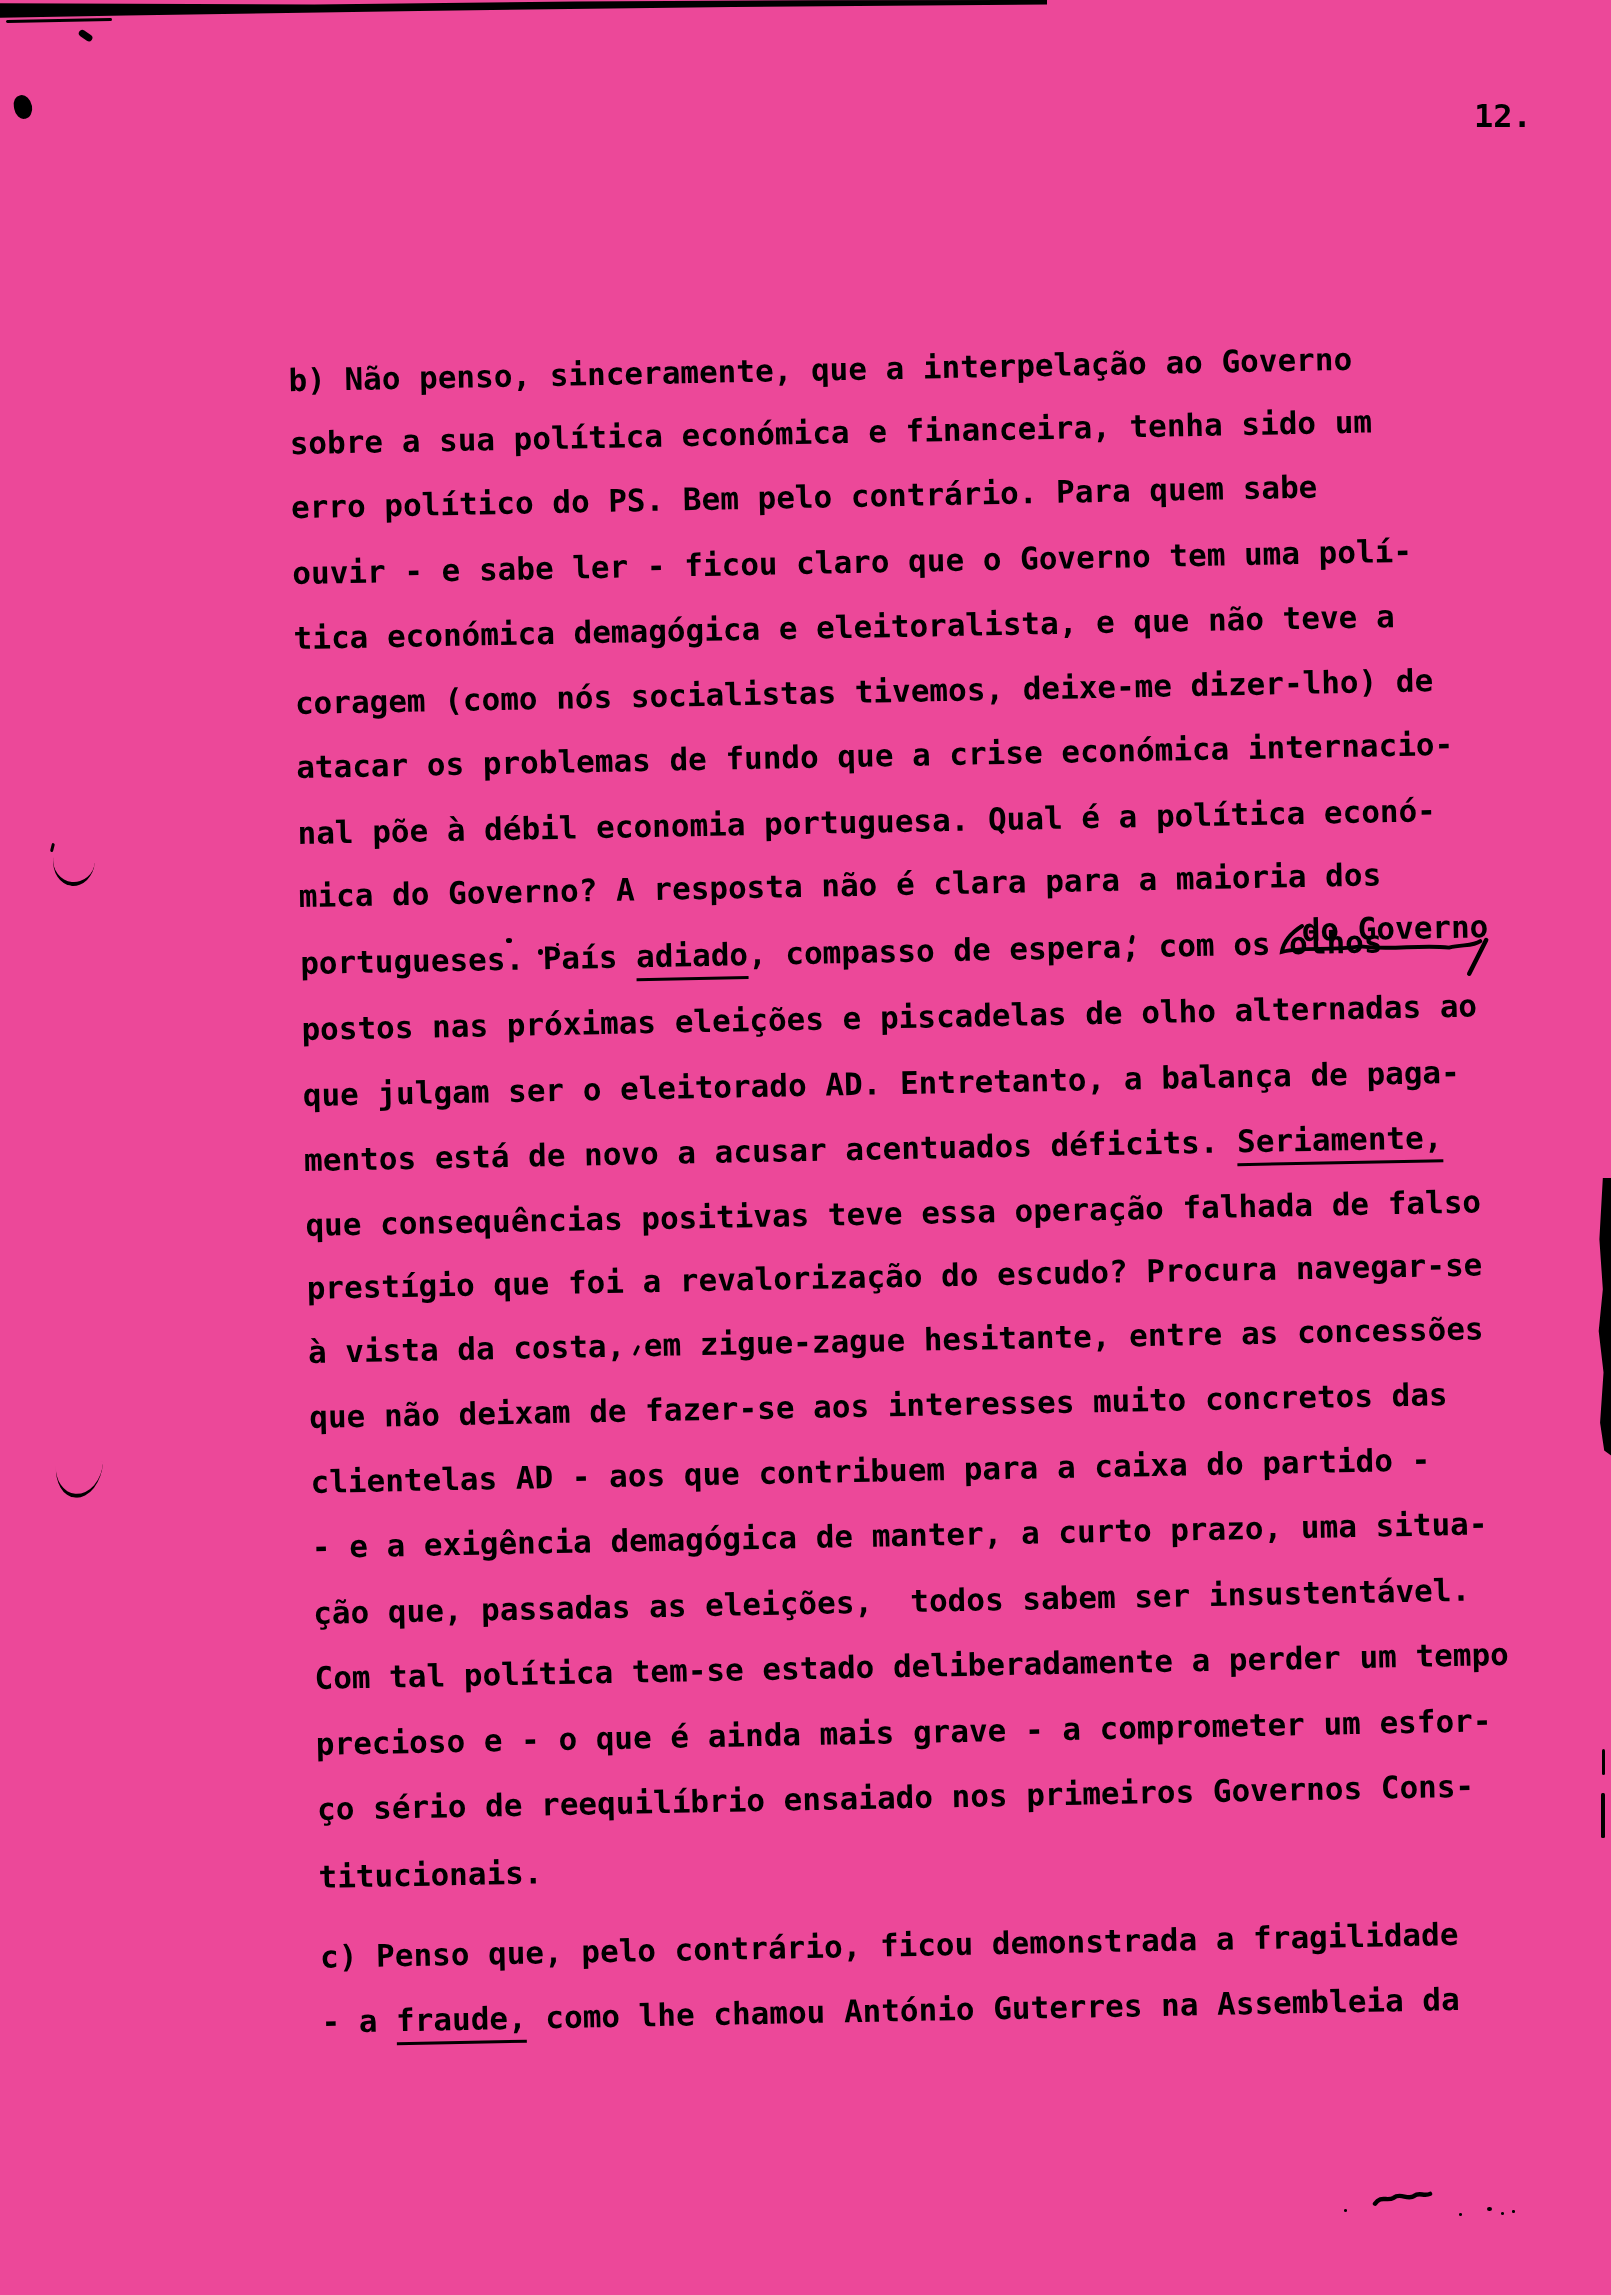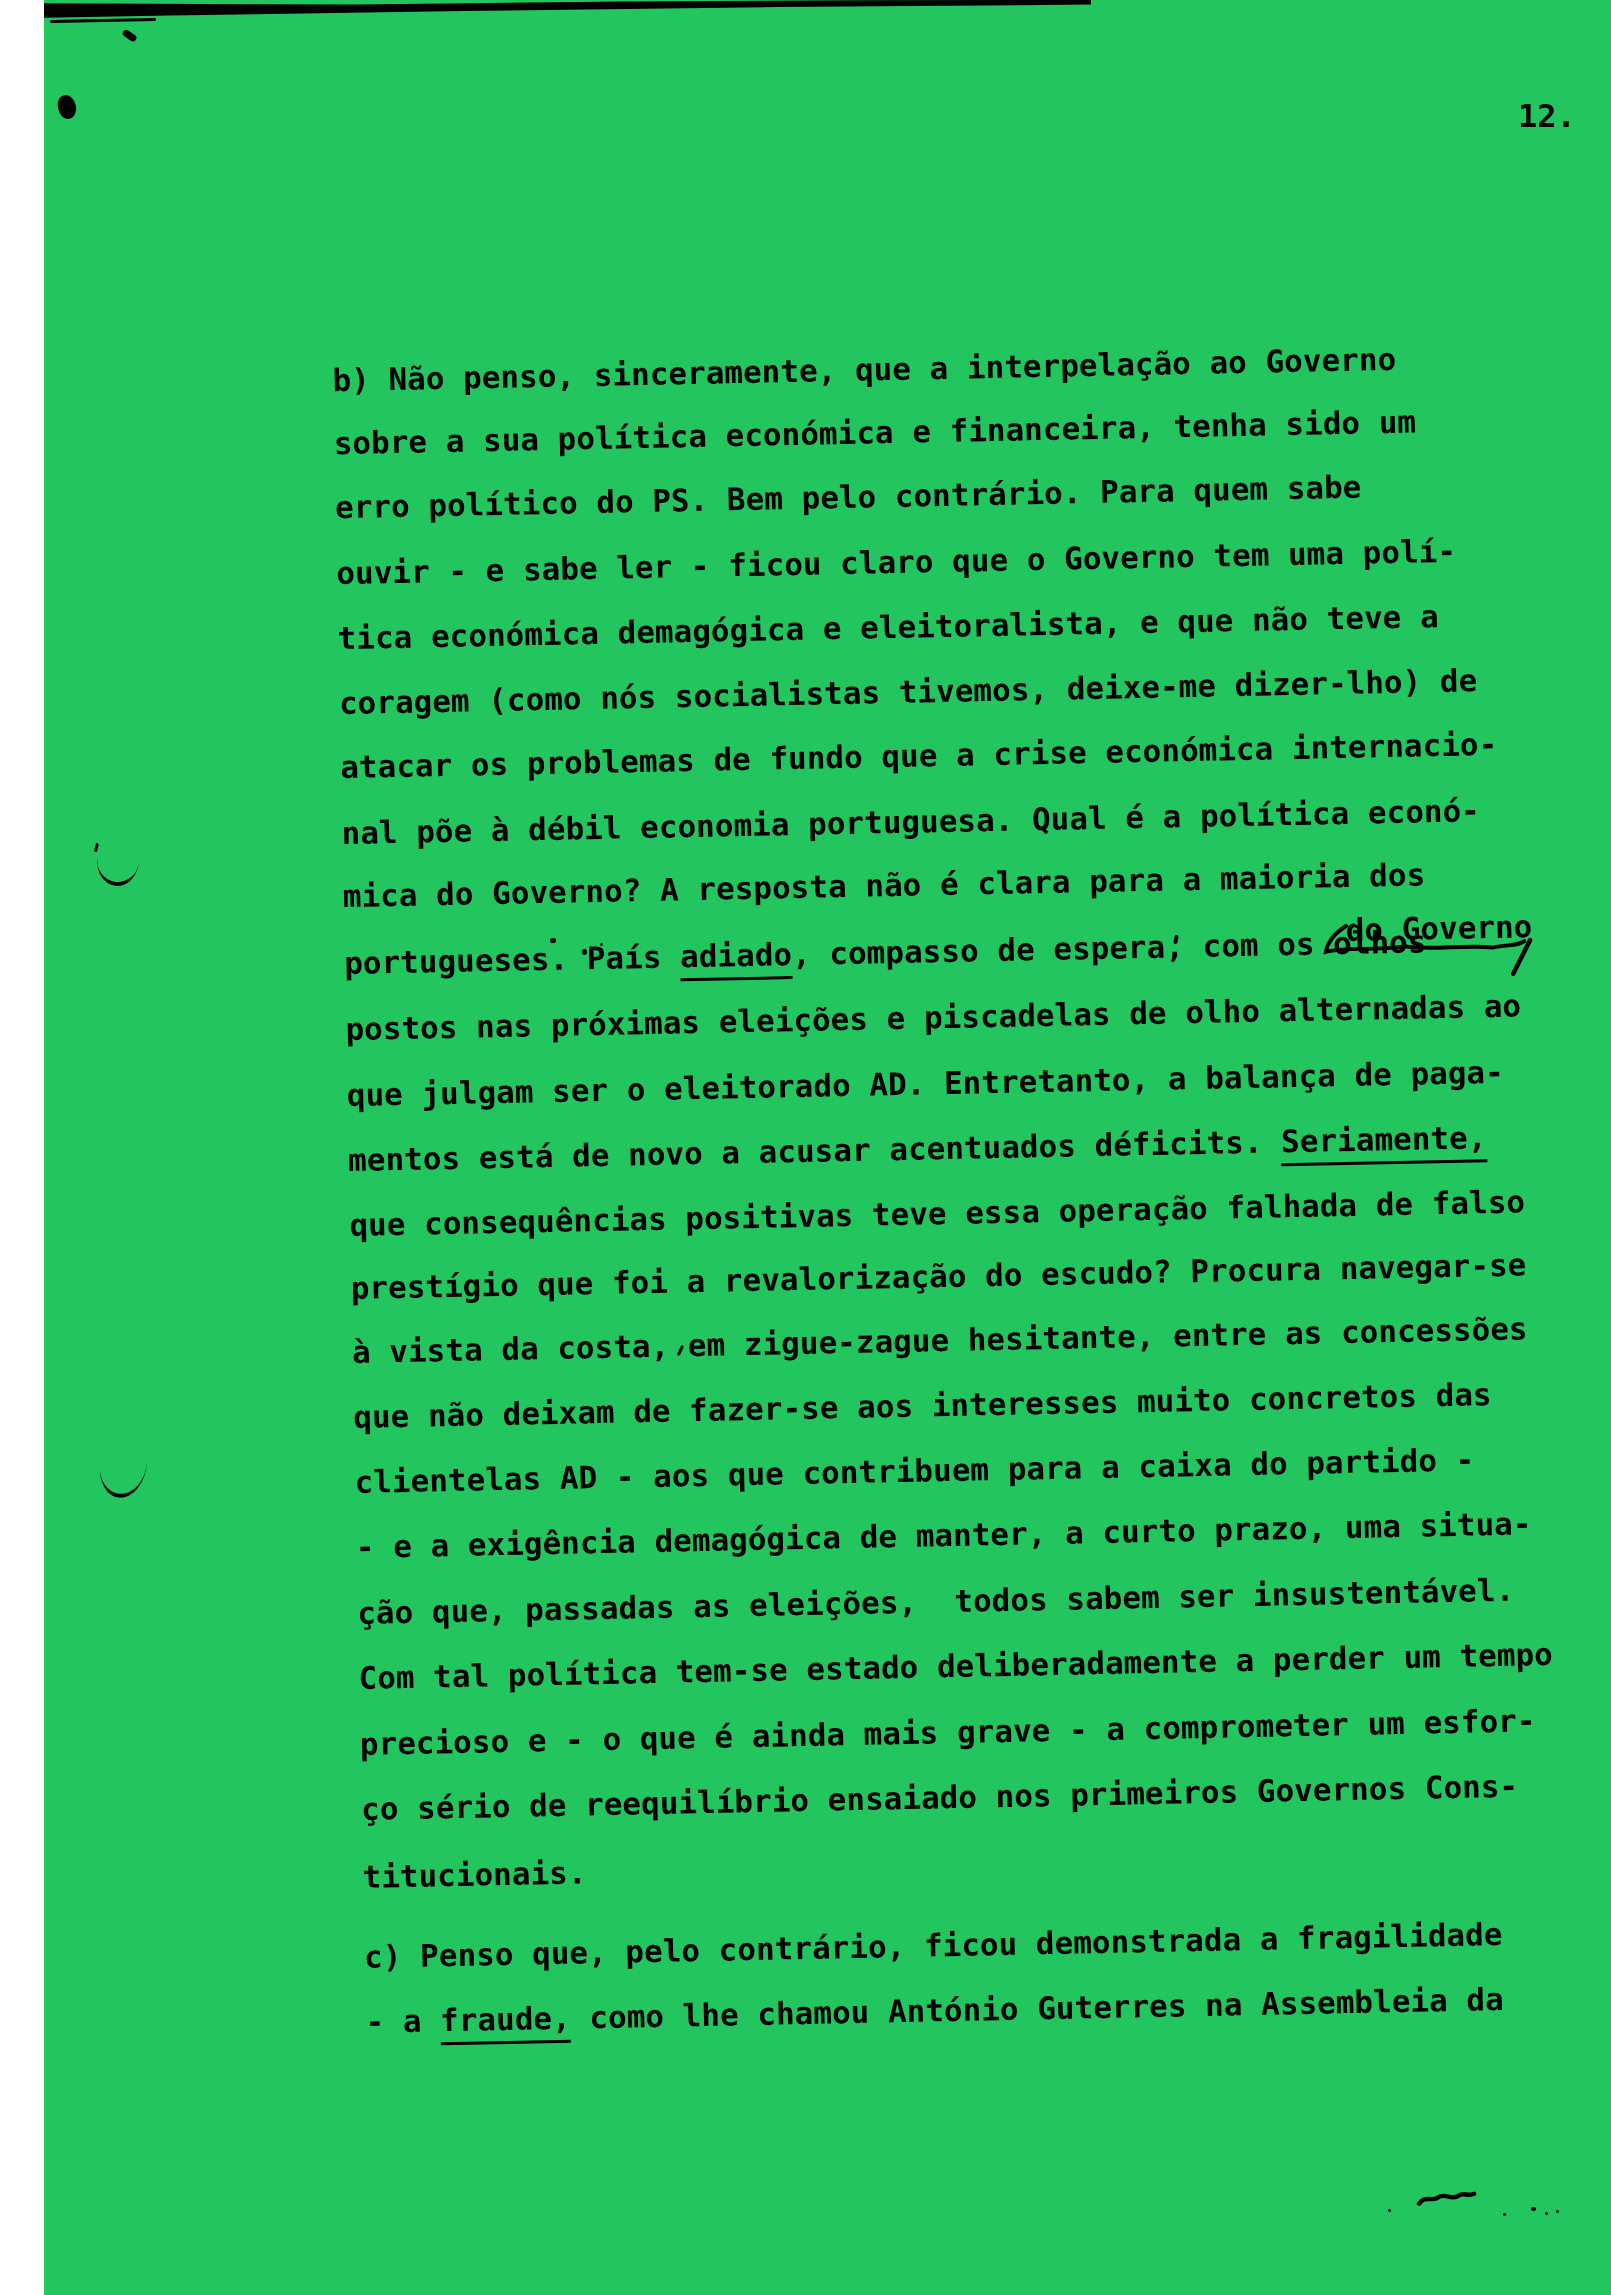--- a/index.html
+++ b/index.html
@@ -4,21 +4,21 @@
 <style>
   html,body{margin:0;padding:0;}
   body{
     width:1612px;height:2295px;
     background:#ffffff;
     font-family:"DejaVu Sans Mono","Liberation Mono",monospace;
     color:#000;
     overflow:hidden;
     position:relative;
   }
-  .sheet{position:absolute;inset:0;background:#22c55e;margin-left:44px;}
+  .sheet{position:absolute;inset:0;background:#ec4899;}
 
   
   .rot{
     position:absolute;inset:0;
     transform:rotate(-1.15deg);
     transform-origin:305px 1204px;
   }
   .line{
     position:absolute;left:305px;
     white-space:pre;

